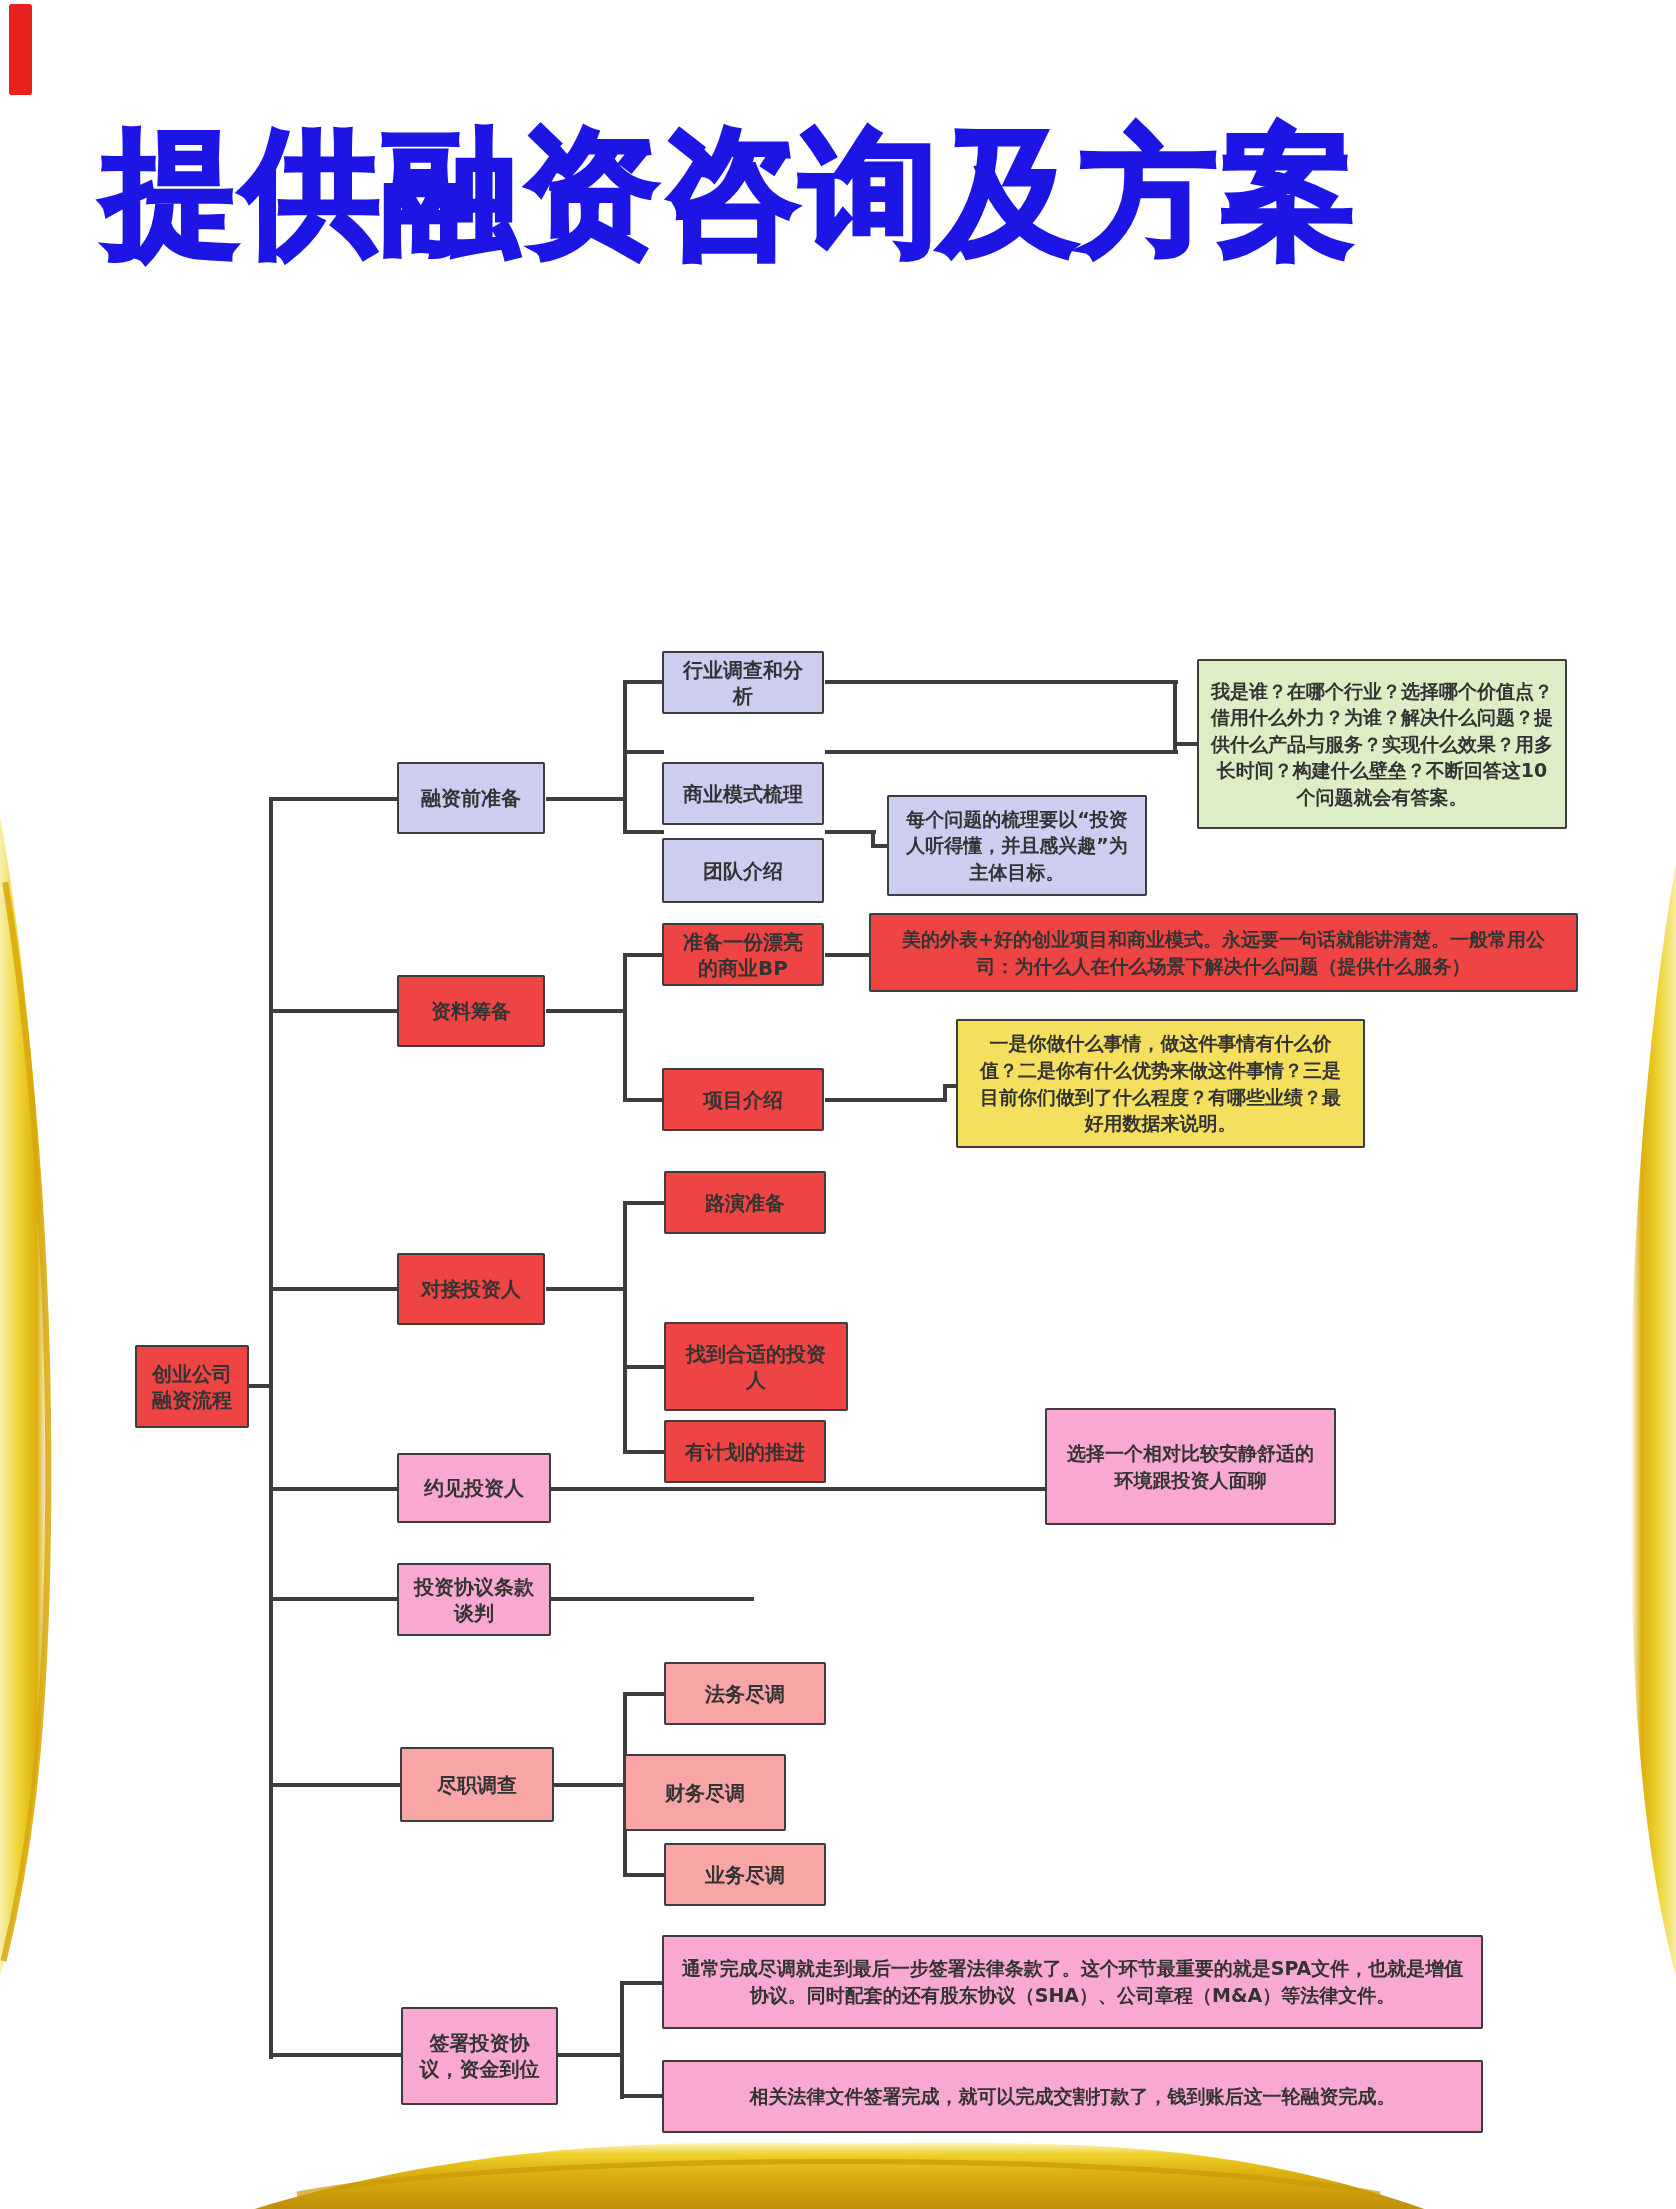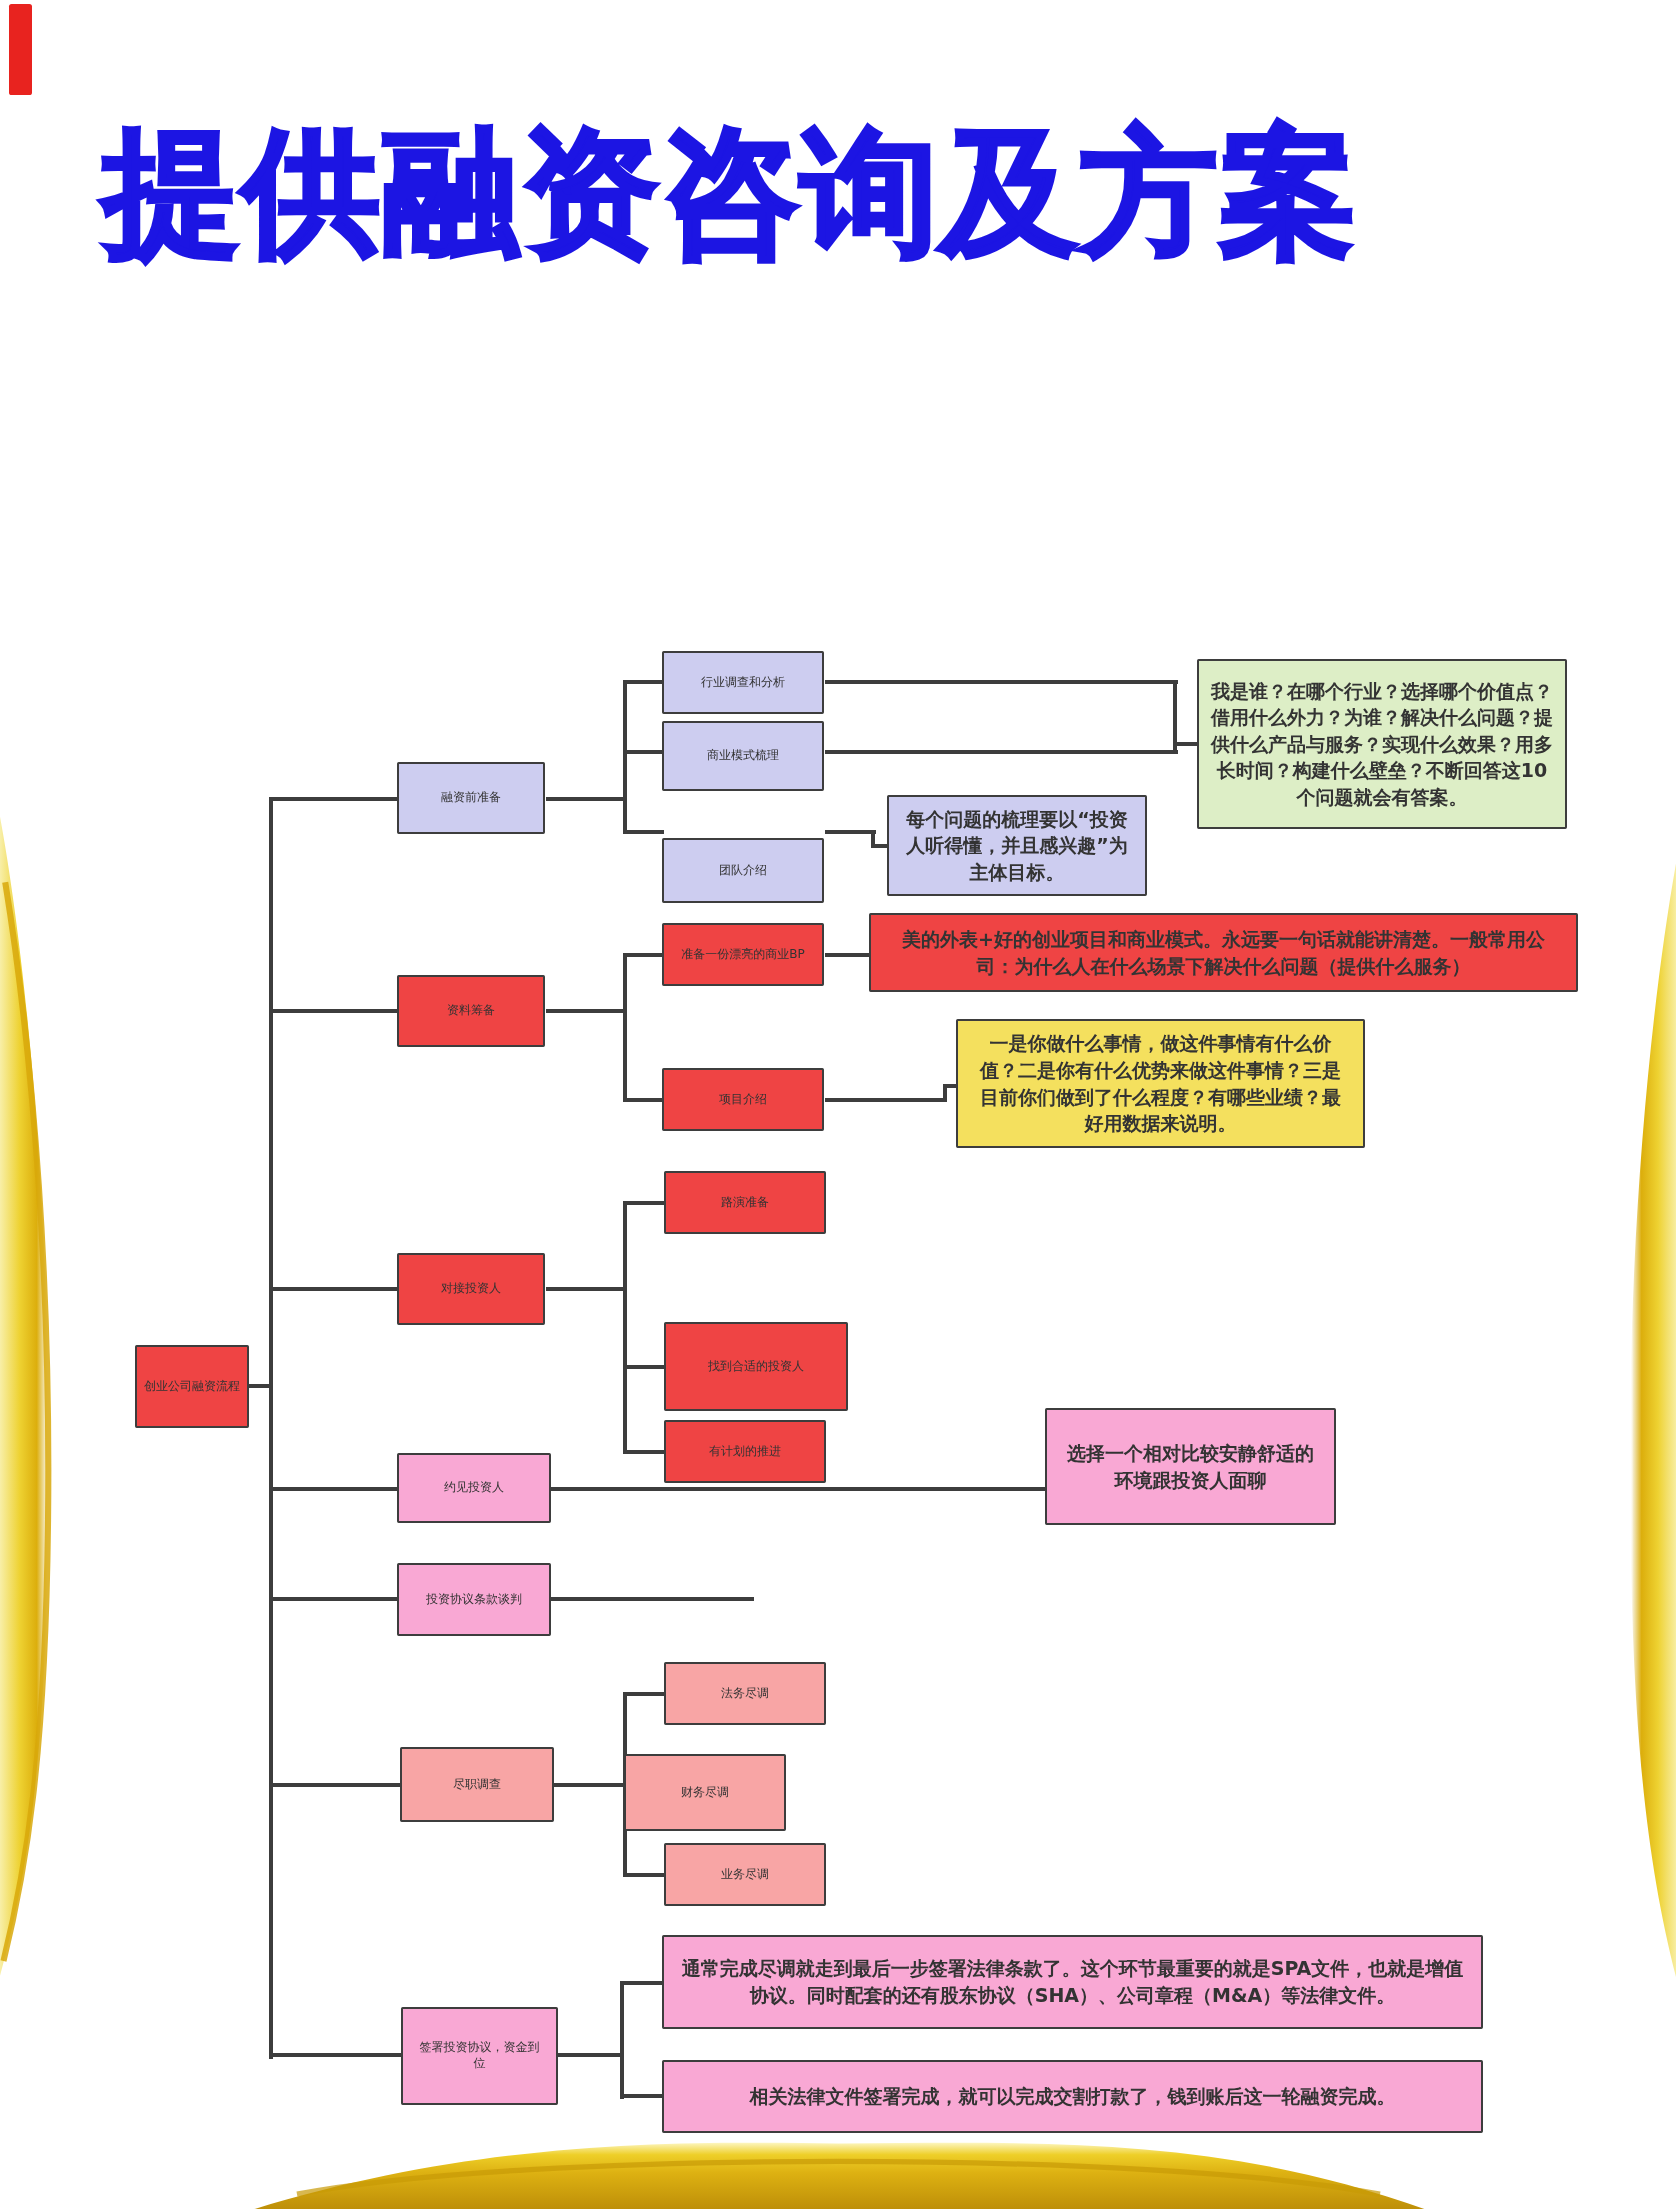--- a/index.html
+++ b/index.html
@@ -5,21 +5,21 @@
   html,body{margin:0;padding:0;background:#fff;}
   .page{position:relative;width:1677px;height:2210px;background:#ffffff;overflow:hidden;
         font-family:"DejaVu Sans","Liberation Sans",sans-serif;}
   .decor{position:absolute;left:0;top:0;width:1677px;height:2210px;z-index:0;}
   .corner-mark{position:absolute;left:8.7px;top:3.5px;width:23.6px;height:91px;background:#e8231f;border-radius:2.6px;z-index:3;}
   .title{position:absolute;left:103px;top:98px;z-index:2;font-size:137px;font-weight:900;
          color:#1c15e3;-webkit-text-stroke:4.4px #1c15e3;line-height:190px;letter-spacing:2.6px;white-space:nowrap;}
   .ln{position:absolute;background:#3d3d3d;z-index:1;}
   .box{position:absolute;z-index:2;box-sizing:border-box;border:2.6px solid #3d3d3d;border-radius:1.7px;
        display:flex;align-items:center;justify-content:center;text-align:center;
-       color:#333;font-weight:400;font-size:12px;line-height:1.3;padding:1.7px 12.2px;}
+       color:#333;font-weight:700;font-size:20px;line-height:1.3;padding:1.7px 12.2px;}
   .lv1{padding:1.7px 8.7px;}
   .note{font-weight:600;font-size:19px;line-height:1.4;padding:3.5px 12.2px;}
   .lav{background:#cdcdf0;}
   .blu{background:#ef4444;}
   .grn{background:#f9a8d4;}
   .pgr{background:#ddeec6;}
   .yel{background:#f4e05e;}
   .pnk{background:#f8a5a5;}
 </style>
 </head>
@@ -141,21 +141,21 @@
   <div class="box pnk lv1" style="left:400px;top:1747px;width:154px;height:75px">
     <span>尽职调查</span>
   </div>
   <div class="box grn" style="left:401px;top:2007px;width:157px;height:98px;padding:1.7px 14px">
     <span>签署投资协议，资金到位</span>
   </div>
 
   <div class="box lav" style="left:662px;top:651px;width:162px;height:63px">
     <span>行业调查和分析</span>
   </div>
-  <div class="box lav" style="left:662px;top:721px;width:162px;height:70px">
+  <div class="box lav" style="left:662px;top:762px;width:162px;height:63px">
     <span>商业模式梳理</span>
   </div>
   <div class="box lav" style="left:662px;top:838px;width:162px;height:65px">
     <span>团队介绍</span>
   </div>
 
   <div class="box blu" style="left:662px;top:923px;width:162px;height:63px">
     <span>准备一份漂亮的商业BP</span>
   </div>
   <div class="box blu" style="left:662px;top:1068px;width:162px;height:63px">

